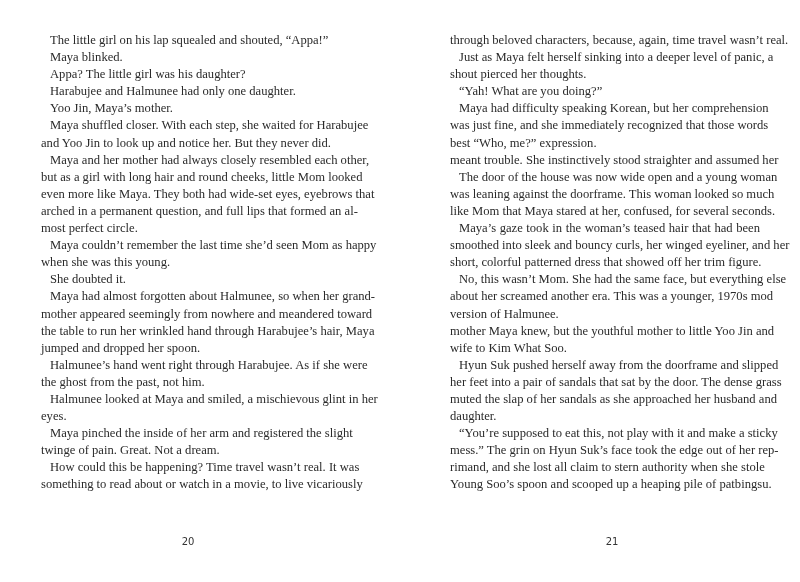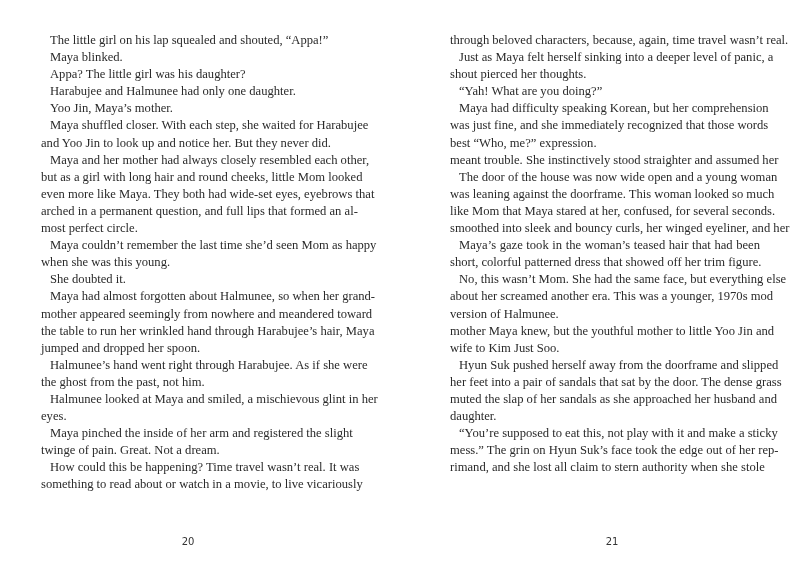--- a/index.html
+++ b/index.html
@@ -68,30 +68,31 @@
       <span class="line indent">Just as Maya felt herself sinking into a deeper level of panic, a</span>
       <span class="line last">shout pierced her thoughts.</span>
       <span class="line indent last">“Yah! What are you doing?”</span>
       <span class="line indent">Maya had difficulty speaking Korean, but her comprehension</span>
       <span class="line">was just fine, and she immediately recognized that those words</span>
       <span class="line last">best “Who, me?” expression.</span>
       <span class="line">meant trouble. She instinctively stood straighter and assumed her</span>
       <span class="line indent">The door of the house was now wide open and a young woman</span>
       <span class="line">was leaning against the doorframe. This woman looked so much</span>
       <span class="line last">like Mom that Maya stared at her, confused, for several seconds.</span>
+      <span class="line indent">Maya’s gaze took in the woman’s teased hair that had been</span>
       <span class="line">smoothed into sleek and bouncy curls, her winged eyeliner, and her</span>
-      <span class="line indent">Maya’s gaze took in the woman’s teased hair that had been</span>
       <span class="line last">short, colorful patterned dress that showed off her trim figure.</span>
       <span class="line indent">No, this wasn’t Mom. She had the same face, but everything else</span>
       <span class="line">about her screamed another era. This was a younger, 1970s mod</span>
       <span class="line last">version of Halmunee.</span>
       <span class="line">mother Maya knew, but the youthful mother to little Yoo Jin and</span>
-      <span class="line last">wife to Kim Just Soo.</span>
+      <span class="line last">wife to Kim What Soo.</span>
       <span class="line indent">Hyun Suk pushed herself away from the doorframe and slipped</span>
       <span class="line">her feet into a pair of sandals that sat by the door. The dense grass</span>
       <span class="line">muted the slap of her sandals as she approached her husband and</span>
       <span class="line last">daughter.</span>
       <span class="line indent">“You’re supposed to eat this, not play with it and make a sticky</span>
       <span class="line">mess.” The grin on Hyun Suk’s face took the edge out of her rep-</span>
       <span class="line">rimand, and she lost all claim to stern authority when she stole</span>
+      <span class="line last">Young Soo’s spoon and scooped up a heaping pile of patbingsu.</span>
     </div>
   <div class="page-number">21</div>
 </div>
 
 </body></html>

